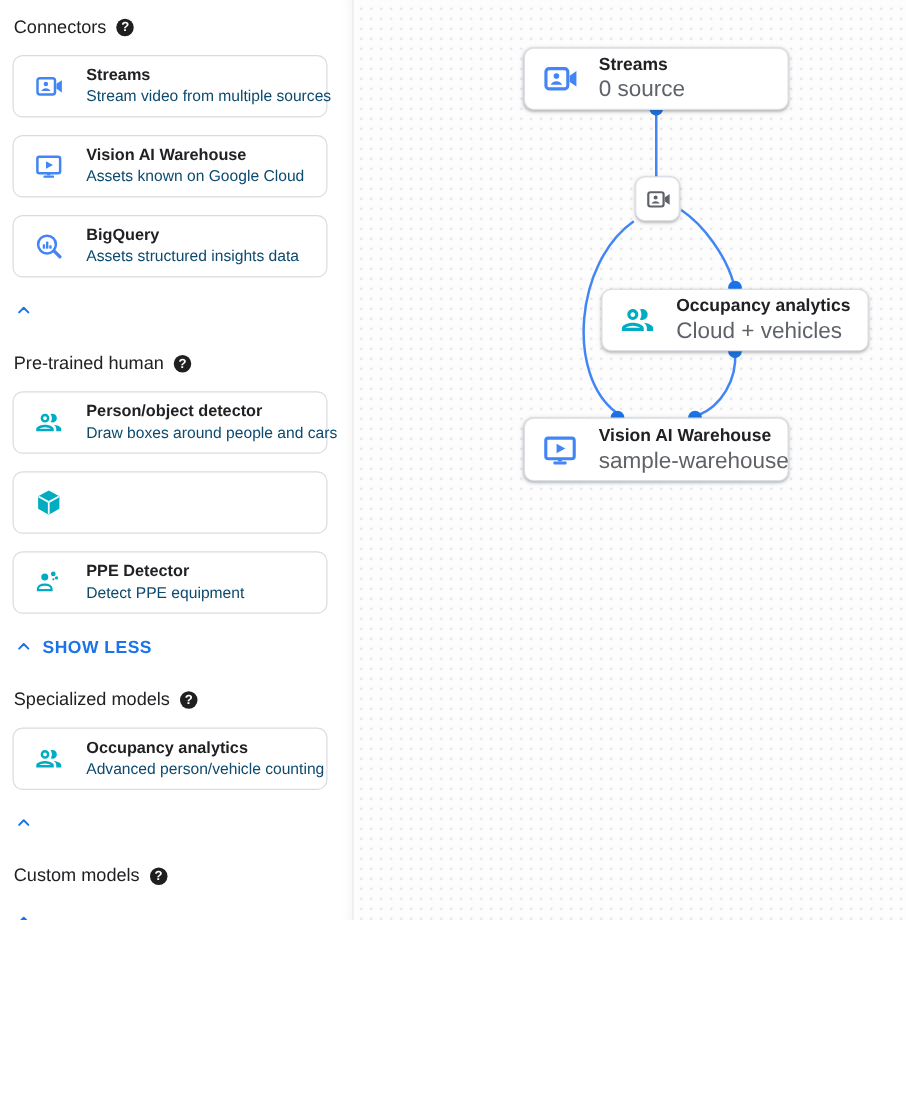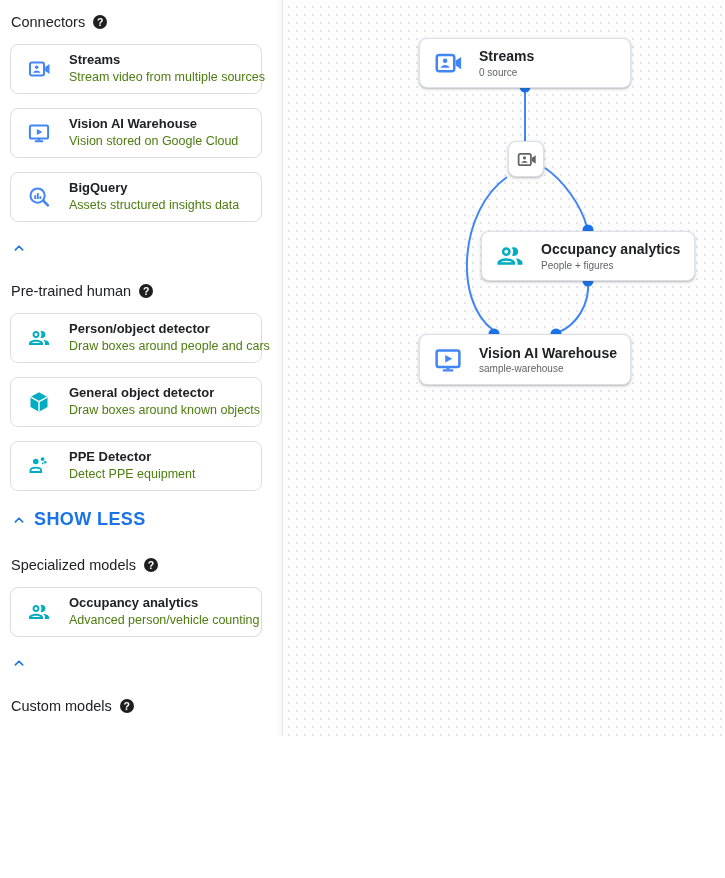--- a/index.html
+++ b/index.html
@@ -33,25 +33,25 @@
   .card{
     display:flex;align-items:center;box-sizing:border-box;
     width:252px;height:50px;background:#fff;
     border:1px solid #dadce0;border-radius:8px;
     margin-bottom:14px;padding:0 8px 0 16px;cursor:grab;
   }
   .card .icon{width:24px;height:24px;margin-right:18px;flex:none;display:flex;}
   .card .icon svg{width:24px;height:24px;}
   .txt{display:flex;flex-direction:column;line-height:1.3;min-width:0;}
   .card .title{font-size:13px;font-weight:700;color:#202124;white-space:nowrap;}
-  .card .subtitle{font-size:12.5px;color:#4d7c0f;white-space:nowrap;}
+  .card .subtitle{font-size:12.5px;color:#0c4a6e;white-space:nowrap;}
   .showless{
     display:flex;align-items:center;gap:7px;
     background:none;border:none;padding:2px 0;margin:16px 0 2px 1px;
-    color:var(--link,#1a73e8);font-size:18px;font-weight:700;
+    color:var(--link,#1a73e8);font-size:14px;font-weight:700;
     letter-spacing:.4px;cursor:pointer;font-family:inherit;
   }
   .showless svg{width:16px;height:16px;flex:none;}
 
   .c-blue{color:var(--blue,#4285f4);}
   .c-teal{color:var(--teal,#00acc1);}
   .c-gray{color:var(--gray,#5f6368);}
 
   
   .canvas{
@@ -65,21 +65,21 @@
   .edges circle{fill:var(--dot,#1a73e8);}
   .node{
     position:absolute;display:flex;align-items:center;box-sizing:border-box;
     background:#fff;border:1px solid #dcdfe3;border-radius:8px;
     box-shadow:0 1px 2px rgba(60,64,67,.28),0 1px 4px rgba(60,64,67,.12);
     padding:0 10px 0 13px;cursor:grab;
   }
   .node .icon{display:flex;margin-right:16px;flex:none;}
   .node .icon svg{width:30px;height:30px;}
   .node .title{font-size:14px;font-weight:700;color:#202124;white-space:nowrap;}
-  .node .subtitle{font-size:10px;color:#5f6368;white-space:nowrap;}
+  .node .subtitle{font-size:18px;color:#5f6368;white-space:nowrap;}
   .node.mini{justify-content:center;padding:0;}
   .node.mini .icon{margin:0;}
   .node.mini .icon svg{width:21px;height:21px;}
 </style>
 </head>
 <body>
 
 <div class="app">
   <aside class="sidebar" id="sidebar">
   <section class="section">
@@ -107,21 +107,21 @@
     <span class="icon c-blue">
               <svg viewBox="0 0 24 24">
                 <rect x="2.9" y="4.4" width="18.2" height="13.2" rx="1.6" fill="none" stroke="currentColor" stroke-width="2"></rect>
                 <path d="M9.8 8l5.6 3L9.8 14z" fill="currentColor"></path>
                 <rect x="10.7" y="17.6" width="2.6" height="1.7" fill="currentColor"></rect>
                 <rect x="7.8" y="19.3" width="8.4" height="1.9" rx=".5" fill="currentColor"></rect>
               </svg>
             </span>
     <span class="txt">
       <span class="title">Vision AI Warehouse</span>
-      <span class="subtitle">Vision stored on Google Cloud</span>
+      <span class="subtitle">Assets known on Google Cloud</span>
     </span>
   </div>
 
   <div class="card">
     <span class="icon c-blue">
               <svg viewBox="0 0 24 24">
                 <circle cx="10.6" cy="10.6" r="7.1" fill="none" stroke="currentColor" stroke-width="2"></circle>
                 <path d="M16.2 15.7l4.7 4.7" stroke="currentColor" stroke-width="2.6" stroke-linecap="round" fill="none"></path>
                 <rect x="7.2" y="10.3" width="1.9" height="3.6" rx=".5" fill="currentColor"></rect>
                 <rect x="9.8" y="8.1" width="1.9" height="5.8" rx=".5" fill="currentColor"></rect>
@@ -161,24 +161,20 @@
   </div>
 
 
   <div class="card">
     <span class="icon c-teal">
               <svg viewBox="0 0 24 24">
                 <path d="M12 2.3l8.5 4.7v10L12 21.7l-8.5-4.7v-10z" fill="currentColor"></path>
                 <path d="M3.9 7.2L12 11.7l8.1-4.5M12 11.7v9.7" fill="none" stroke="#fff" stroke-width="1.4"></path>
               </svg>
             </span>
-    <span class="txt">
-      <span class="title">General object detector</span>
-      <span class="subtitle">Draw boxes around known objects</span>
-    </span>
   </div>
 
   <div class="card">
     <span class="icon c-teal">
               <svg viewBox="0 0 24 24">
                 <circle cx="8.8" cy="7.5" r="2.8" fill="currentColor"></circle>
                 <path d="M8.8 13.6c-3 0-5.4 1.3-5.4 3.3v1.1h10.8v-1.1c0-2-2.4-3.3-5.4-3.3z" fill="none" stroke="currentColor" stroke-width="1.8"></path>
                 <circle cx="15.6" cy="5.1" r="1.9" fill="currentColor"></circle>
                 <circle cx="18.2" cy="8.3" r="1.3" fill="currentColor"></circle>
                 <circle cx="15.7" cy="9.4" r=".9" fill="currentColor"></circle>
@@ -279,21 +275,21 @@
   </div>
 
   <div class="node" style="left: 198px; top: 231px; width: 214px; height: 50px;">
     <span class="icon c-teal">
             <svg viewBox="0 0 24 24" fill="currentColor">
               <path d="M9 13.75c-2.34 0-7 1.17-7 3.5V19h14v-1.75c0-2.33-4.66-3.5-7-3.5zM4.34 17c.84-.58 2.87-1.25 4.66-1.25s3.82.67 4.66 1.25H4.34zM9 12c1.93 0 3.5-1.57 3.5-3.5S10.93 5 9 5 5.5 6.57 5.5 8.5 7.07 12 9 12zm0-5c.83 0 1.5.67 1.5 1.5S9.83 10 9 10s-1.5-.67-1.5-1.5S8.17 7 9 7zm7.04 6.81c1.16.84 1.96 1.96 1.96 3.44V19h4v-1.75c0-2.02-3.5-3.17-5.96-3.44zM15 12c1.93 0 3.5-1.57 3.5-3.5S16.93 5 15 5c-.54 0-1.04.13-1.5.35.63.89 1 1.98 1 3.15s-.37 2.26-1 3.15c.46.22.96.35 1.5.35z"></path>
             </svg>
           </span>
     <span class="txt">
       <span class="title">Occupancy analytics</span>
-      <span class="subtitle">People + figures</span>
+      <span class="subtitle">Cloud + vehicles</span>
     </span>
   </div>
 
   <div class="node" style="left: 136px; top: 334px; width: 212px; height: 51px;">
     <span class="icon c-blue">
             <svg viewBox="0 0 24 24">
               <rect x="2.9" y="4.4" width="18.2" height="13.2" rx="1.6" fill="none" stroke="currentColor" stroke-width="2"></rect>
               <path d="M9.8 8l5.6 3L9.8 14z" fill="currentColor"></path>
               <rect x="10.7" y="17.6" width="2.6" height="1.7" fill="currentColor"></rect>
               <rect x="7.8" y="19.3" width="8.4" height="1.9" rx=".5" fill="currentColor"></rect>

